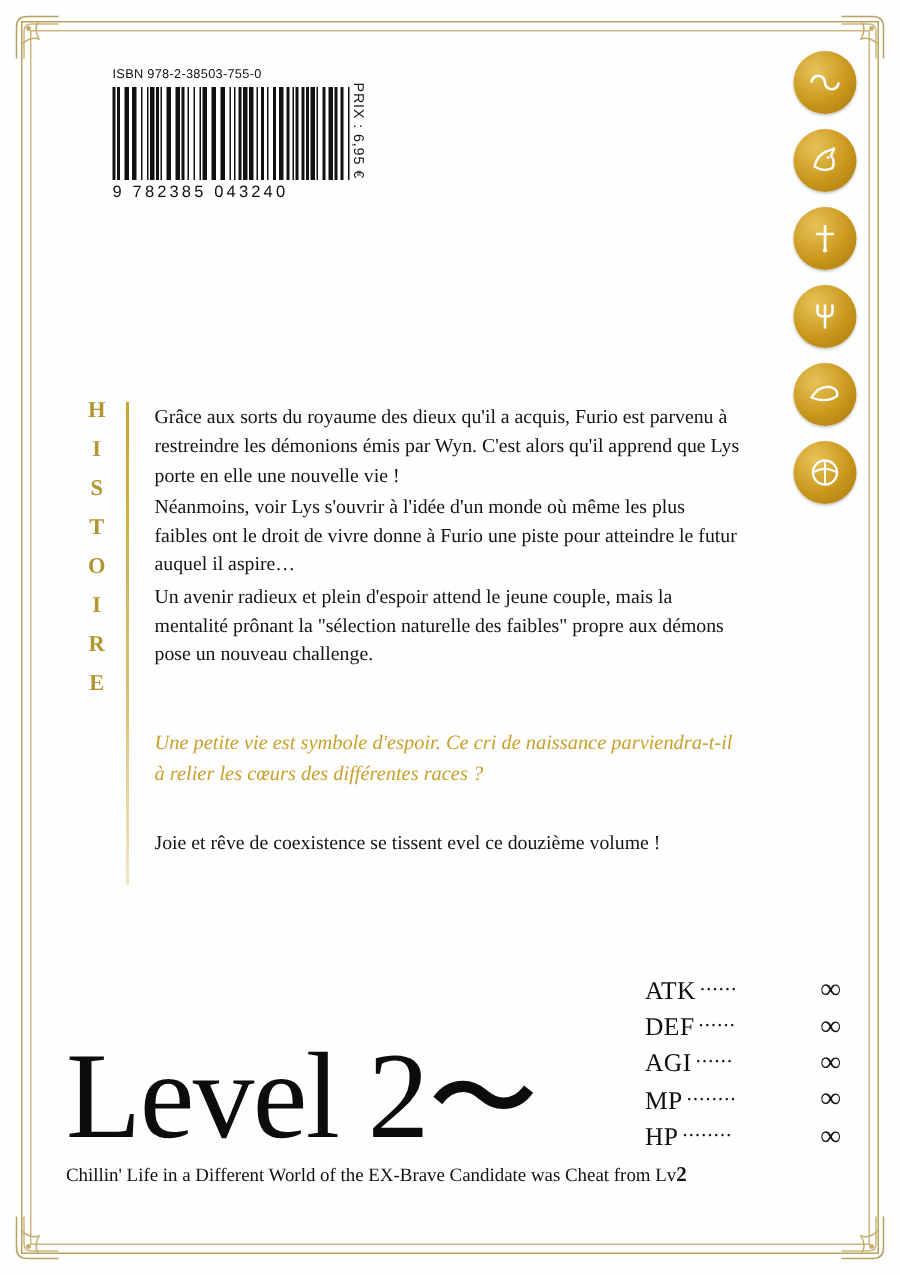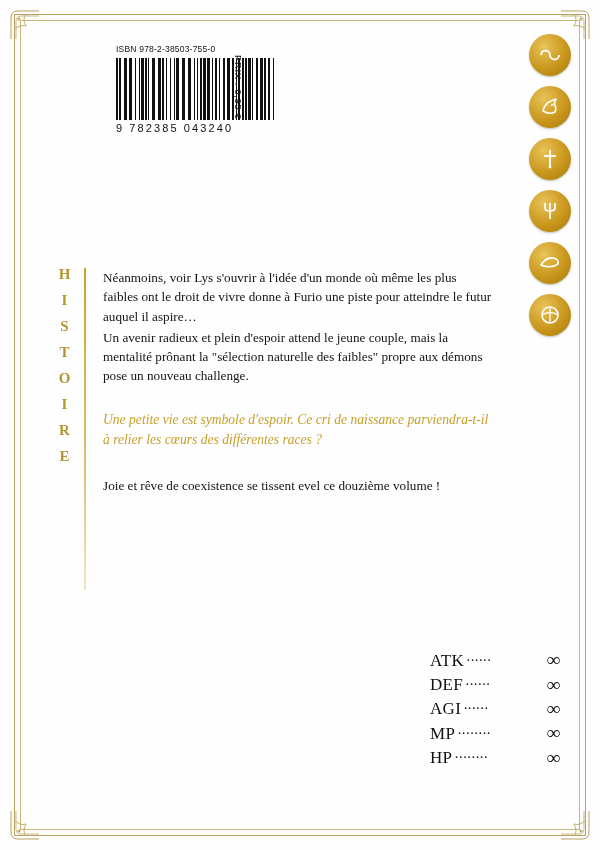--- a/index.html
+++ b/index.html
@@ -52,21 +52,20 @@
   .corner.tr { right: 10px; top: 10px; transform: scaleX(-1); }
   .corner.bl { left: 10px; bottom: 10px; transform: scaleY(-1); }
   .corner.br { right: 10px; bottom: 10px; transform: scale(-1,-1); }
 
   
   .barcode-block {
     position: absolute;
     left: 75px;
     top: 44px;
     width: 160px;
-    margin-left: 41px;
   }
   .isbn-text {
     font-family: "Liberation Sans", sans-serif;
     font-size: 8.5px;
     letter-spacing: 0.2px;
     color: #111;
     margin-bottom: 4px;
   }
   .barcode-bars {
     height: 62px;
@@ -173,21 +172,21 @@
     margin: 0 0 2px 0;
     font-family: "Liberation Serif", serif;
     font-size: 13.2px;
     line-height: 1.46;
     color: #141414;
     text-align: left;
   }
   .synopsis .gold {
     color: #c8a02a;
     font-style: italic;
-    margin-top: 24px;
+    margin-top: 40px;
     margin-bottom: 0;
     line-height: 1.5;
     font-size: 13.6px;
   }
   .synopsis .last {
     margin-top: 26px;
   }
 
   
   .title-block {
@@ -426,26 +425,31 @@
       <span>S</span>
       <span>T</span>
       <span>O</span>
       <span>I</span>
       <span>R</span>
       <span>E</span>
     </div>
   <div class="histoire-rule"></div>
 
   <div class="synopsis">
+    <p>Grâce aux sorts du royaume des dieux qu'il a acquis, Furio est parvenu à restreindre les démonions émis par Wyn. C'est alors qu'il apprend que Lys porte en elle une nouvelle vie !</p>
     <p>Néanmoins, voir Lys s'ouvrir à l'idée d'un monde où même les plus faibles ont le droit de vivre donne à Furio une piste pour atteindre le futur auquel il aspire…</p>
     <p>Un avenir radieux et plein d'espoir attend le jeune couple, mais la mentalité prônant la "sélection naturelle des faibles" propre aux démons pose un nouveau challenge.</p>
     <p class="gold">Une petite vie est symbole d'espoir. Ce cri de naissance parviendra-t-il à relier les cœurs des différentes races ?</p>
     <p class="last">Joie et rêve de coexistence se tissent evel ce douzième volume !</p>
   </div>
 
+  <div class="title-block">
+    <div class="main-title"><span>L</span><span>evel 2</span><span class="tilde">〜</span></div>
+    <div class="subtitle"><span>Chillin' Life in a Different World of the EX-Brave Candidate was Cheat from L</span><span class="lv2"><span>v</span><b>2</b></span></div>
+  </div>
 
   <div class="stats" id="stats-list">
       <div class="stat-row">
         <span class="label">ATK</span>
         <span class="dots">······</span>
         <span class="value">∞</span>
       </div>
       <div class="stat-row">
         <span class="label">DEF</span>
         <span class="dots">······</span>

